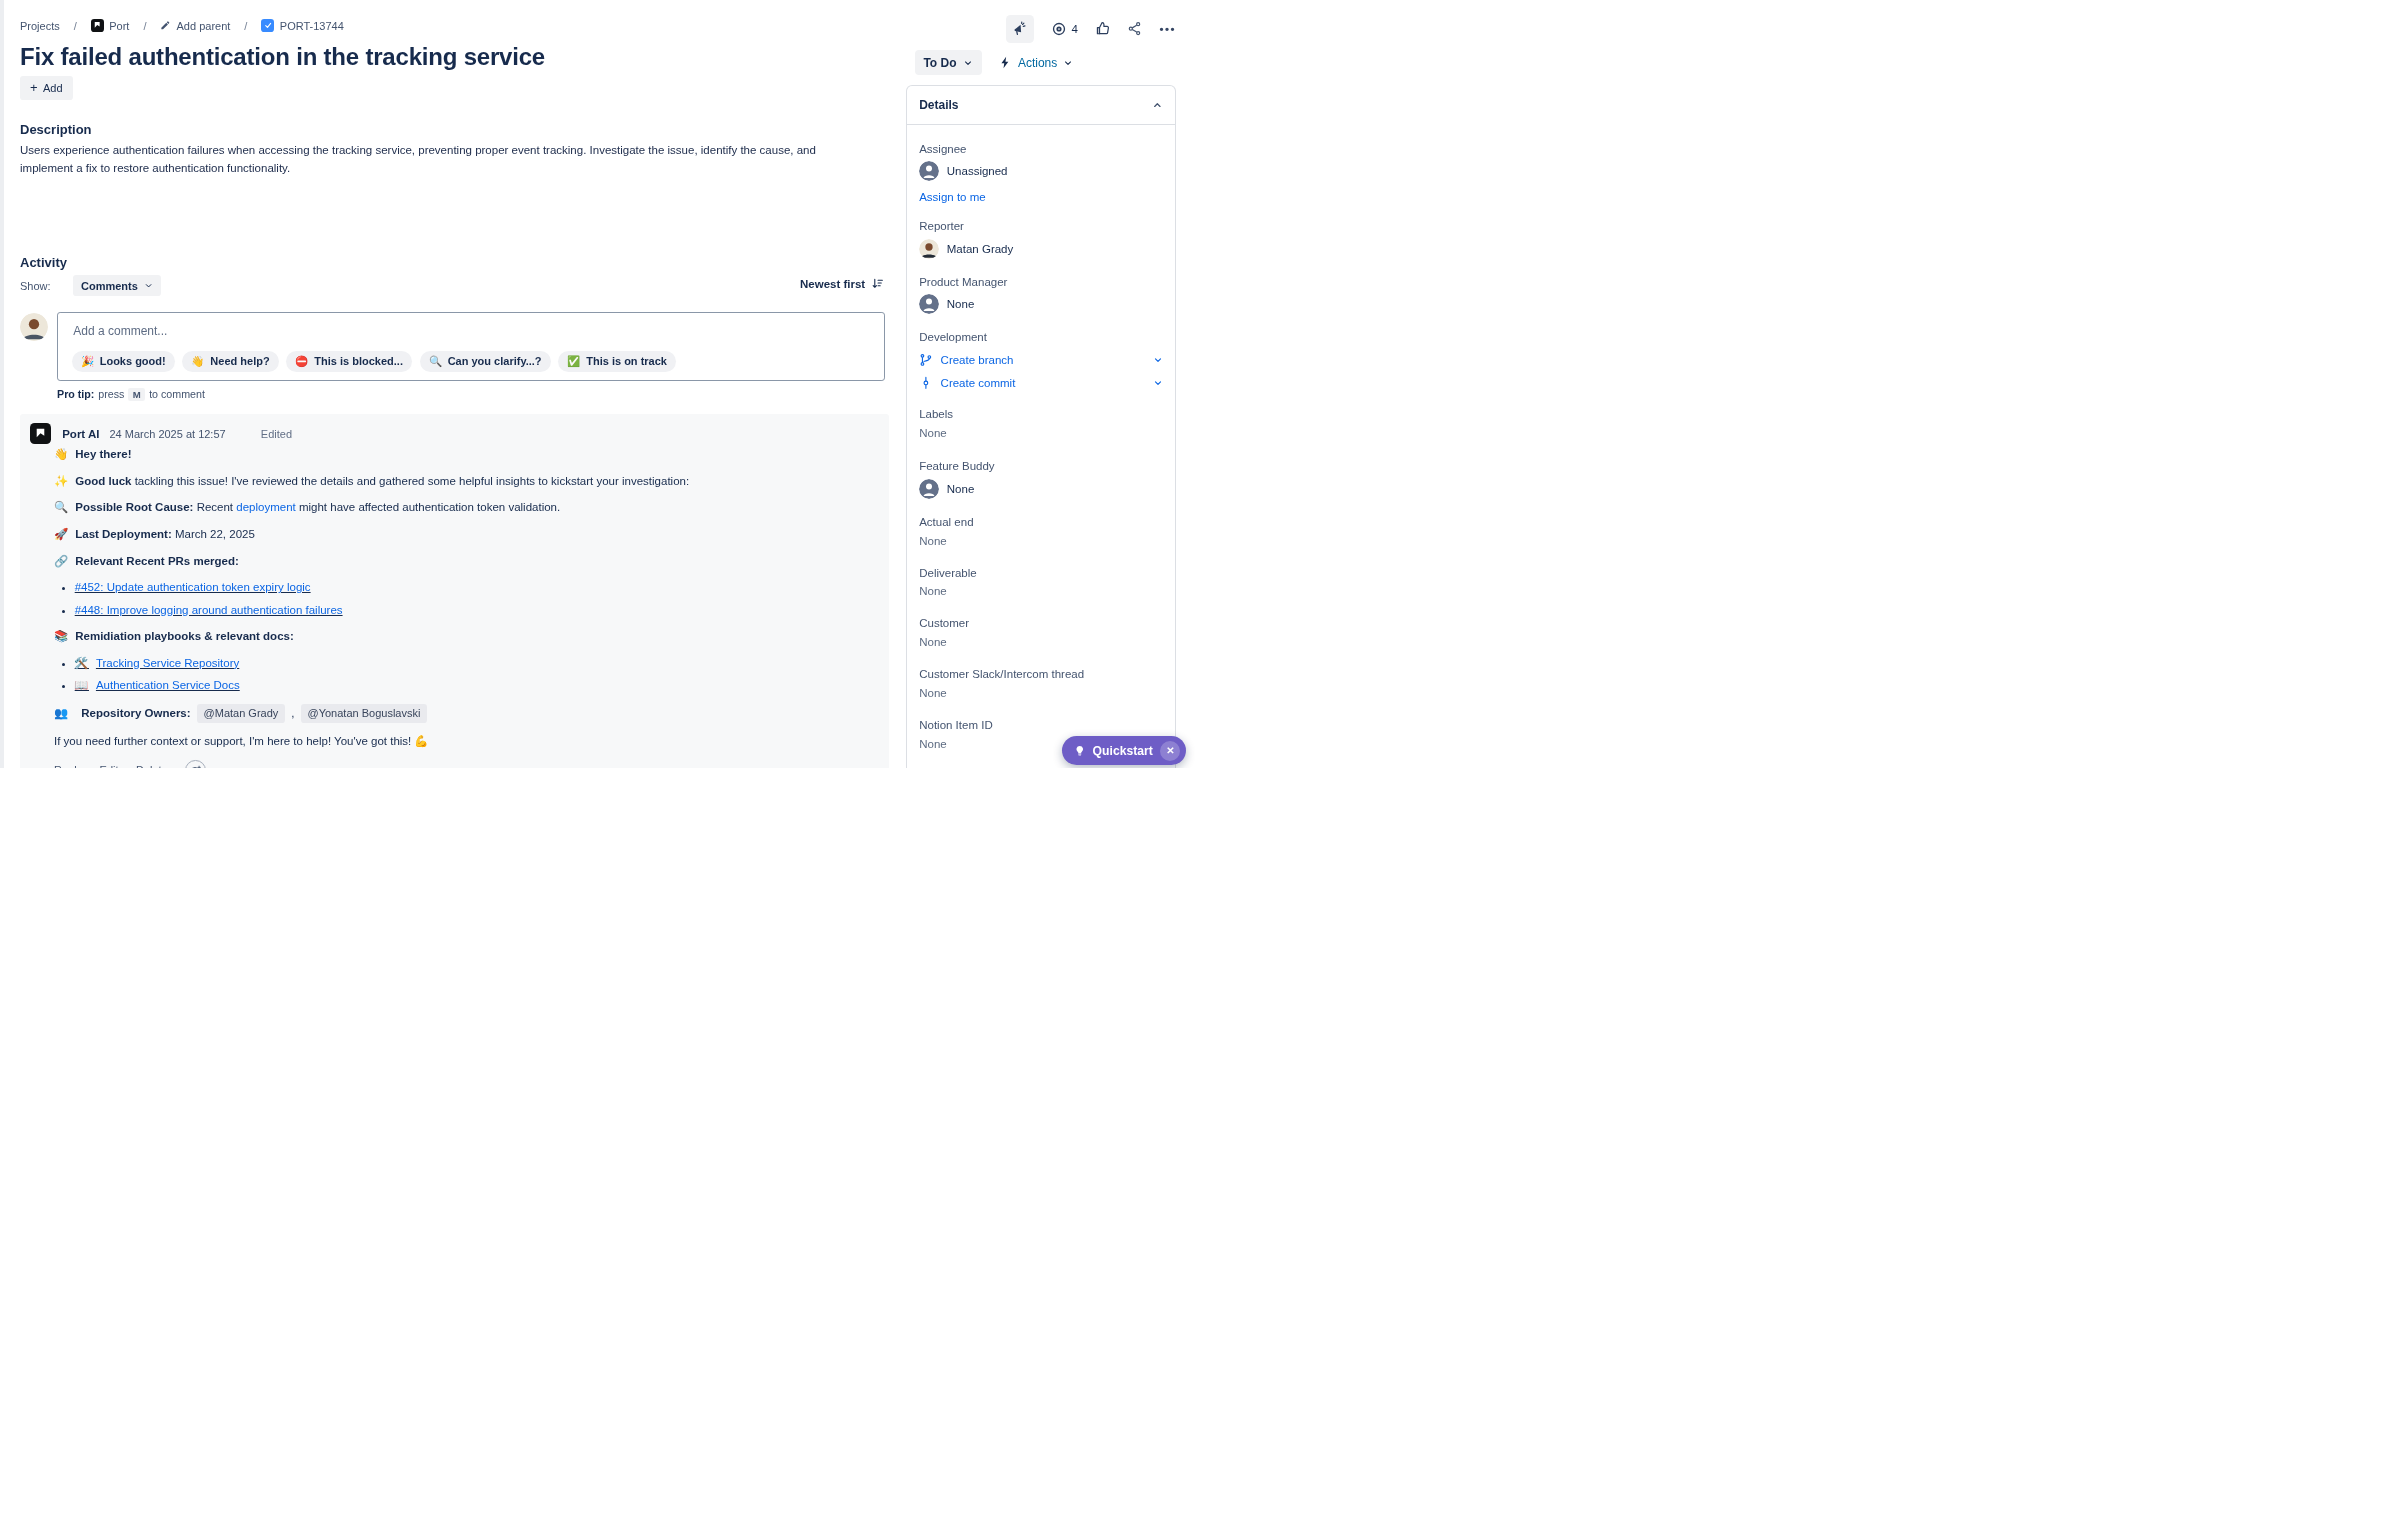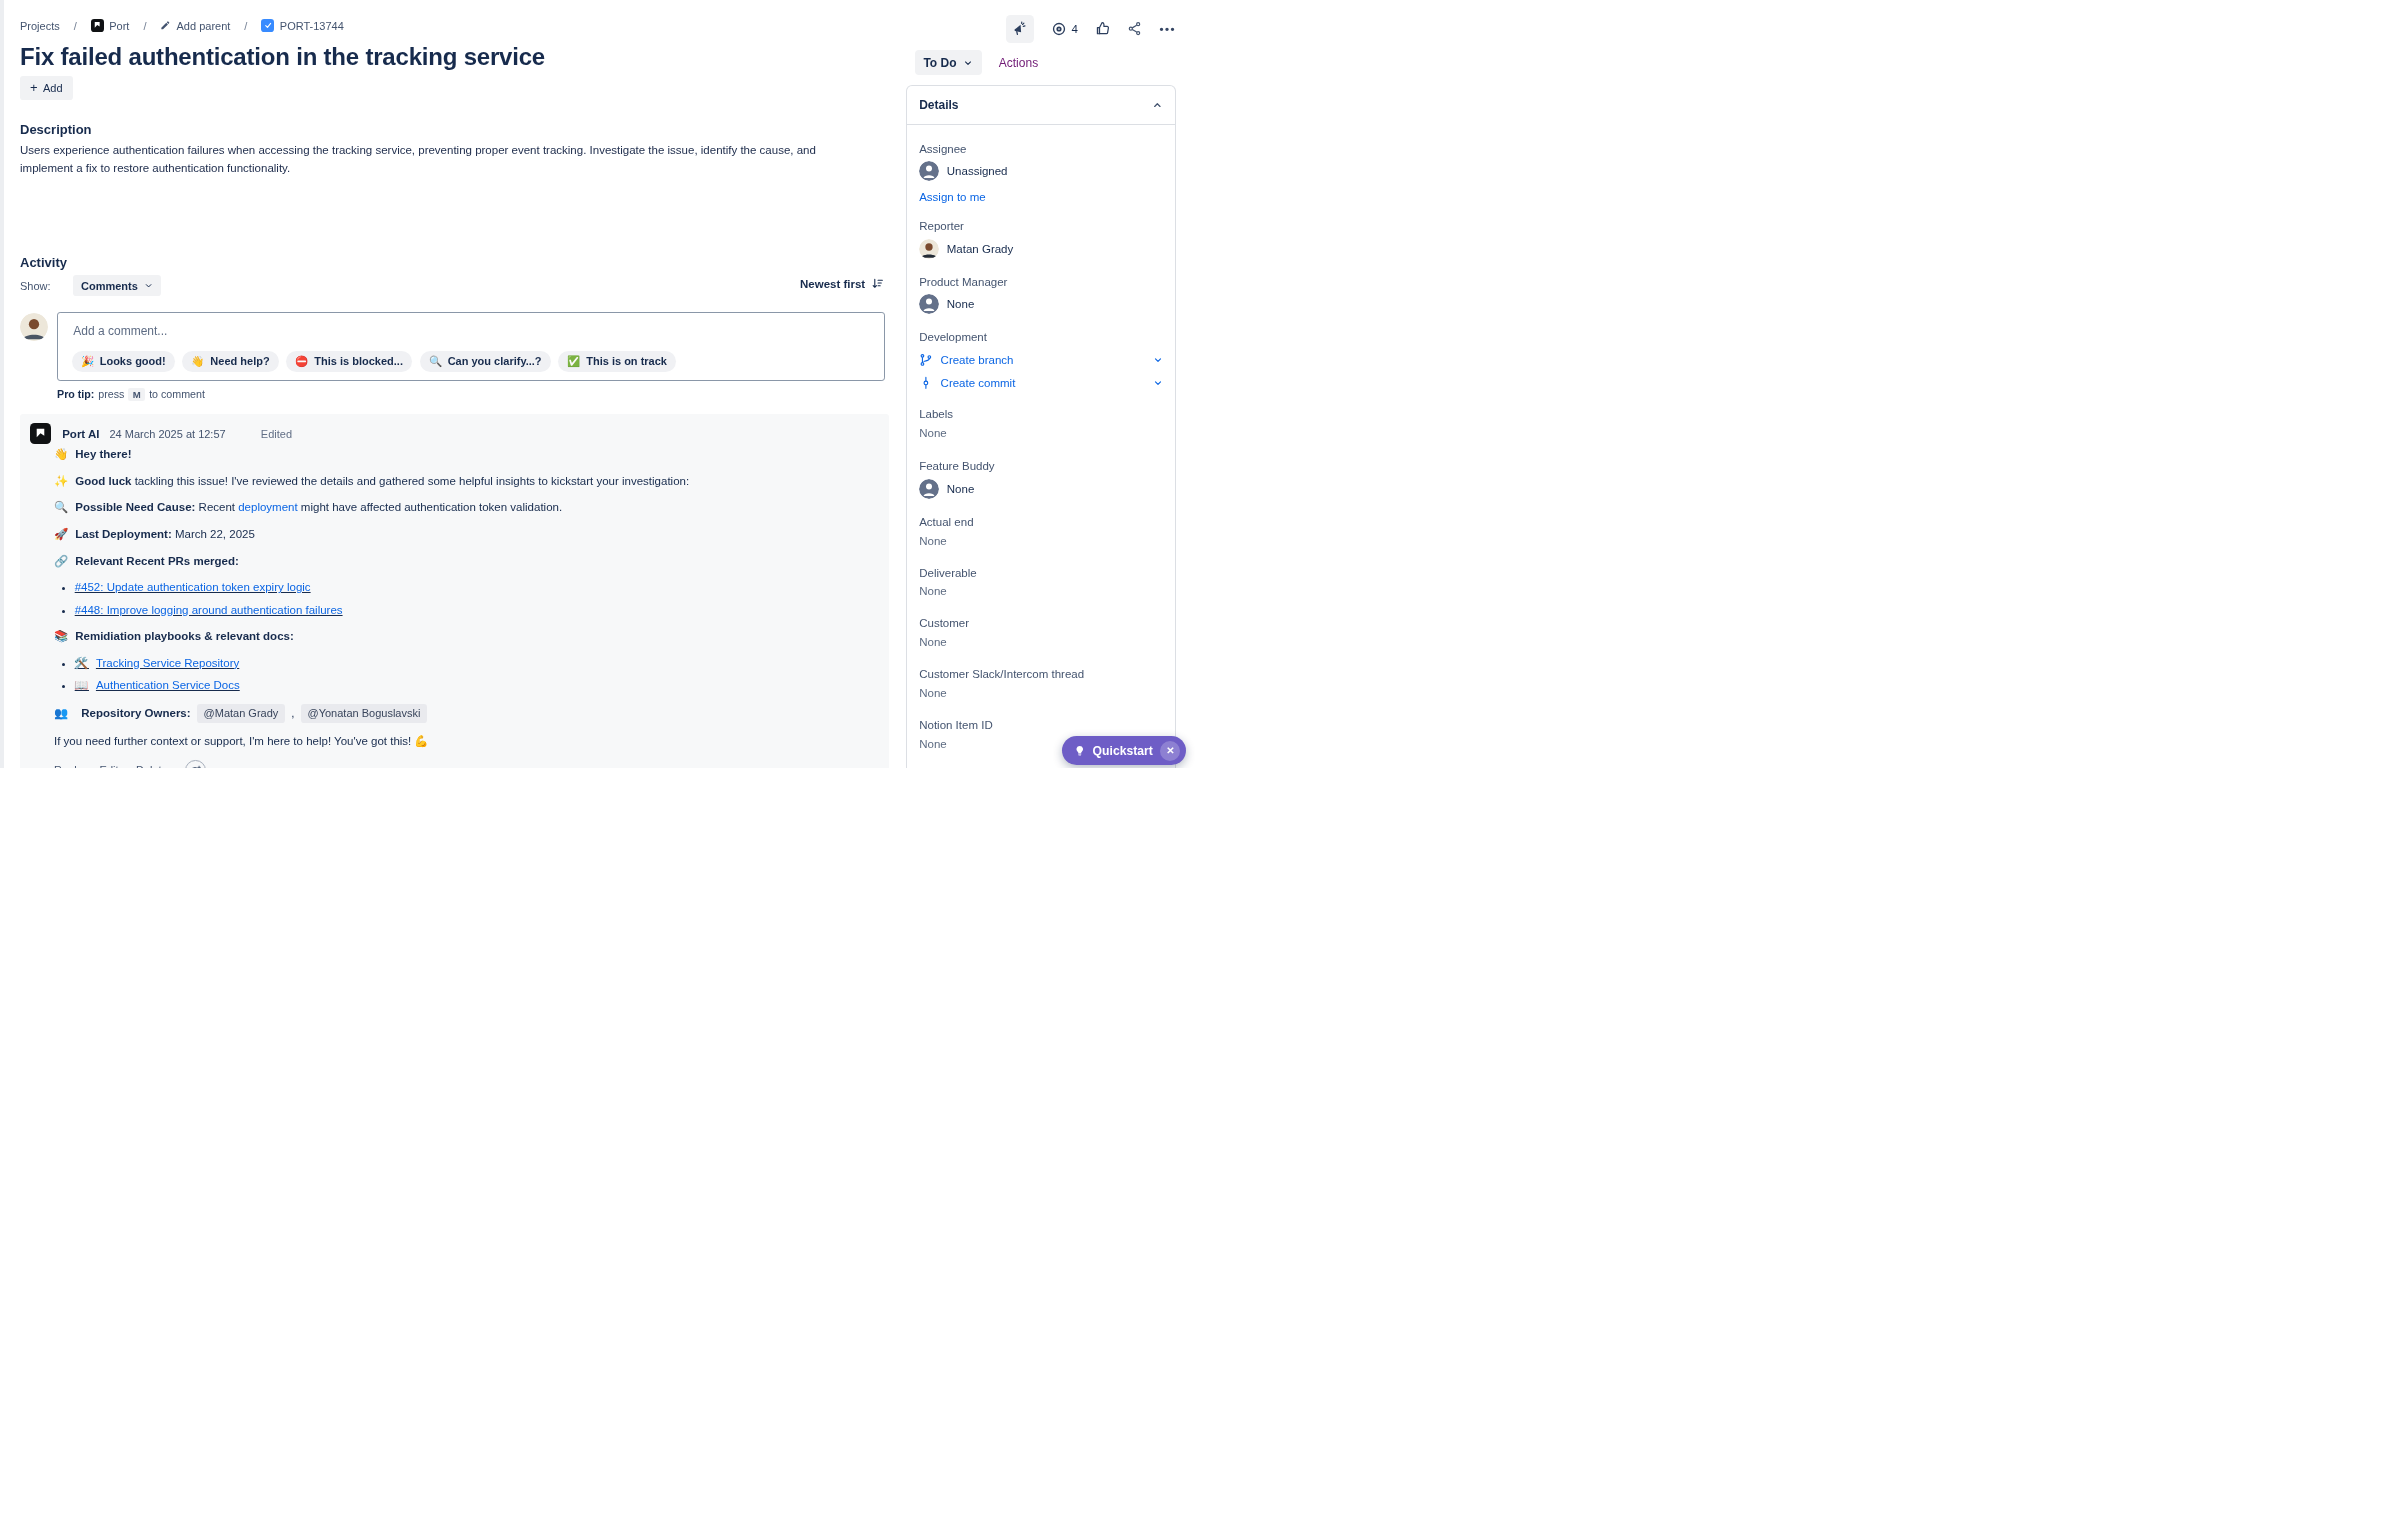--- a/index.html
+++ b/index.html
@@ -30,21 +30,21 @@
   
   .top-icons { top:14.5px; right:19px; gap:17px; color:#344563; }
   .icon-btn { display:inline-flex; align-items:center; justify-content:center; cursor:pointer; }
   .megaphone-btn { width:28px; height:28px; background:#F1F2F4; border-radius:4.6px; }
   .watch-wrap { gap:4.6px; font-size:11.5px; font-weight:500; color:#172B4D; }
   .more-glyph { font-size:11.5px; letter-spacing:1.5px; color:#344563; font-weight:700; }
 
   
   .status-row { left:915px; top:50px; gap:17px; }
   .todo-btn { height:25px; padding:0 8.4px; background:#F1F2F4; border-radius:4px; gap:6.9px; font-size:12px; font-weight:700; color:#172B4D; cursor:pointer; }
-  .actions-btn { height:25px; gap:6.1px; font-size:12px; font-weight:500; color:#701a75; cursor:pointer;flex-direction:column; }
+  .actions-btn { height:25px; gap:6.1px; font-size:12px; font-weight:500; color:#0369a1; cursor:pointer; }
 
   
   .section-heading { font-size:13px; font-weight:700; color:#172B4D; }
   .desc-heading { left:20px; top:122px; }
   .desc-body { left:20px; top:142px; width:851px; font-size:11.5px; line-height:17.6px; color:#22304F; }
 
   
   .activity-heading { left:20px; top:255px; }
   .show-row { left:20px; top:275px; gap:22px; font-size:11px; color:#44546F; }
   .comments-btn { height:21.4px; padding:0 8.4px; background:#F1F2F4; border-radius:3.1px; gap:6.1px; font-size:11px; font-weight:600; color:#172B4D; cursor:pointer; }
@@ -259,21 +259,21 @@
           <path d="M5 3h14v13l-7-4.5L5 19z" fill="#fff"></path>
         </svg>
     </span>
     <span class="c-author">Port AI</span>
     <span class="c-time">24 March 2025 at 12:57</span>
     <span class="c-edited">Edited</span>
   </div>
   <div class="c-body">
     <p><span class="emj">👋</span><b>Hey there!</b></p>
     <p><span class="emj">✨</span><b>Good luck</b><span> tackling this issue! I've reviewed the details and gathered some helpful insights to kickstart your investigation:</span></p>
-    <p><span class="emj">🔍</span><b>Possible Need Cause:</b><span> Recent </span><a>deployment</a><span> might have affected authentication token validation.</span></p>
+    <p><span class="emj">🔍</span><b>Possible Root Cause:</b><span> Recent </span><a>deployment</a><span> might have affected authentication token validation.</span></p>
     <p><span class="emj">🚀</span><b>Last Deployment:</b><span> March 22, 2025</span></p>
     <p><span class="emj">🔗</span><b>Relevant Recent PRs merged:</b></p>
     <ul>
       <li><a>#452: Update authentication token expiry logic</a></li>
       <li><a>#448: Improve logging around authentication failures</a></li>
     </ul>
     <p><span class="emj">📚</span><b>Remidiation playbooks &amp; relevant docs:</b></p>
     <ul>
       <li><span class="emj">🛠️</span><a>Tracking Service Repository</a></li>
       <li><span class="emj">📖</span><a>Authentication Service Docs</a></li>

